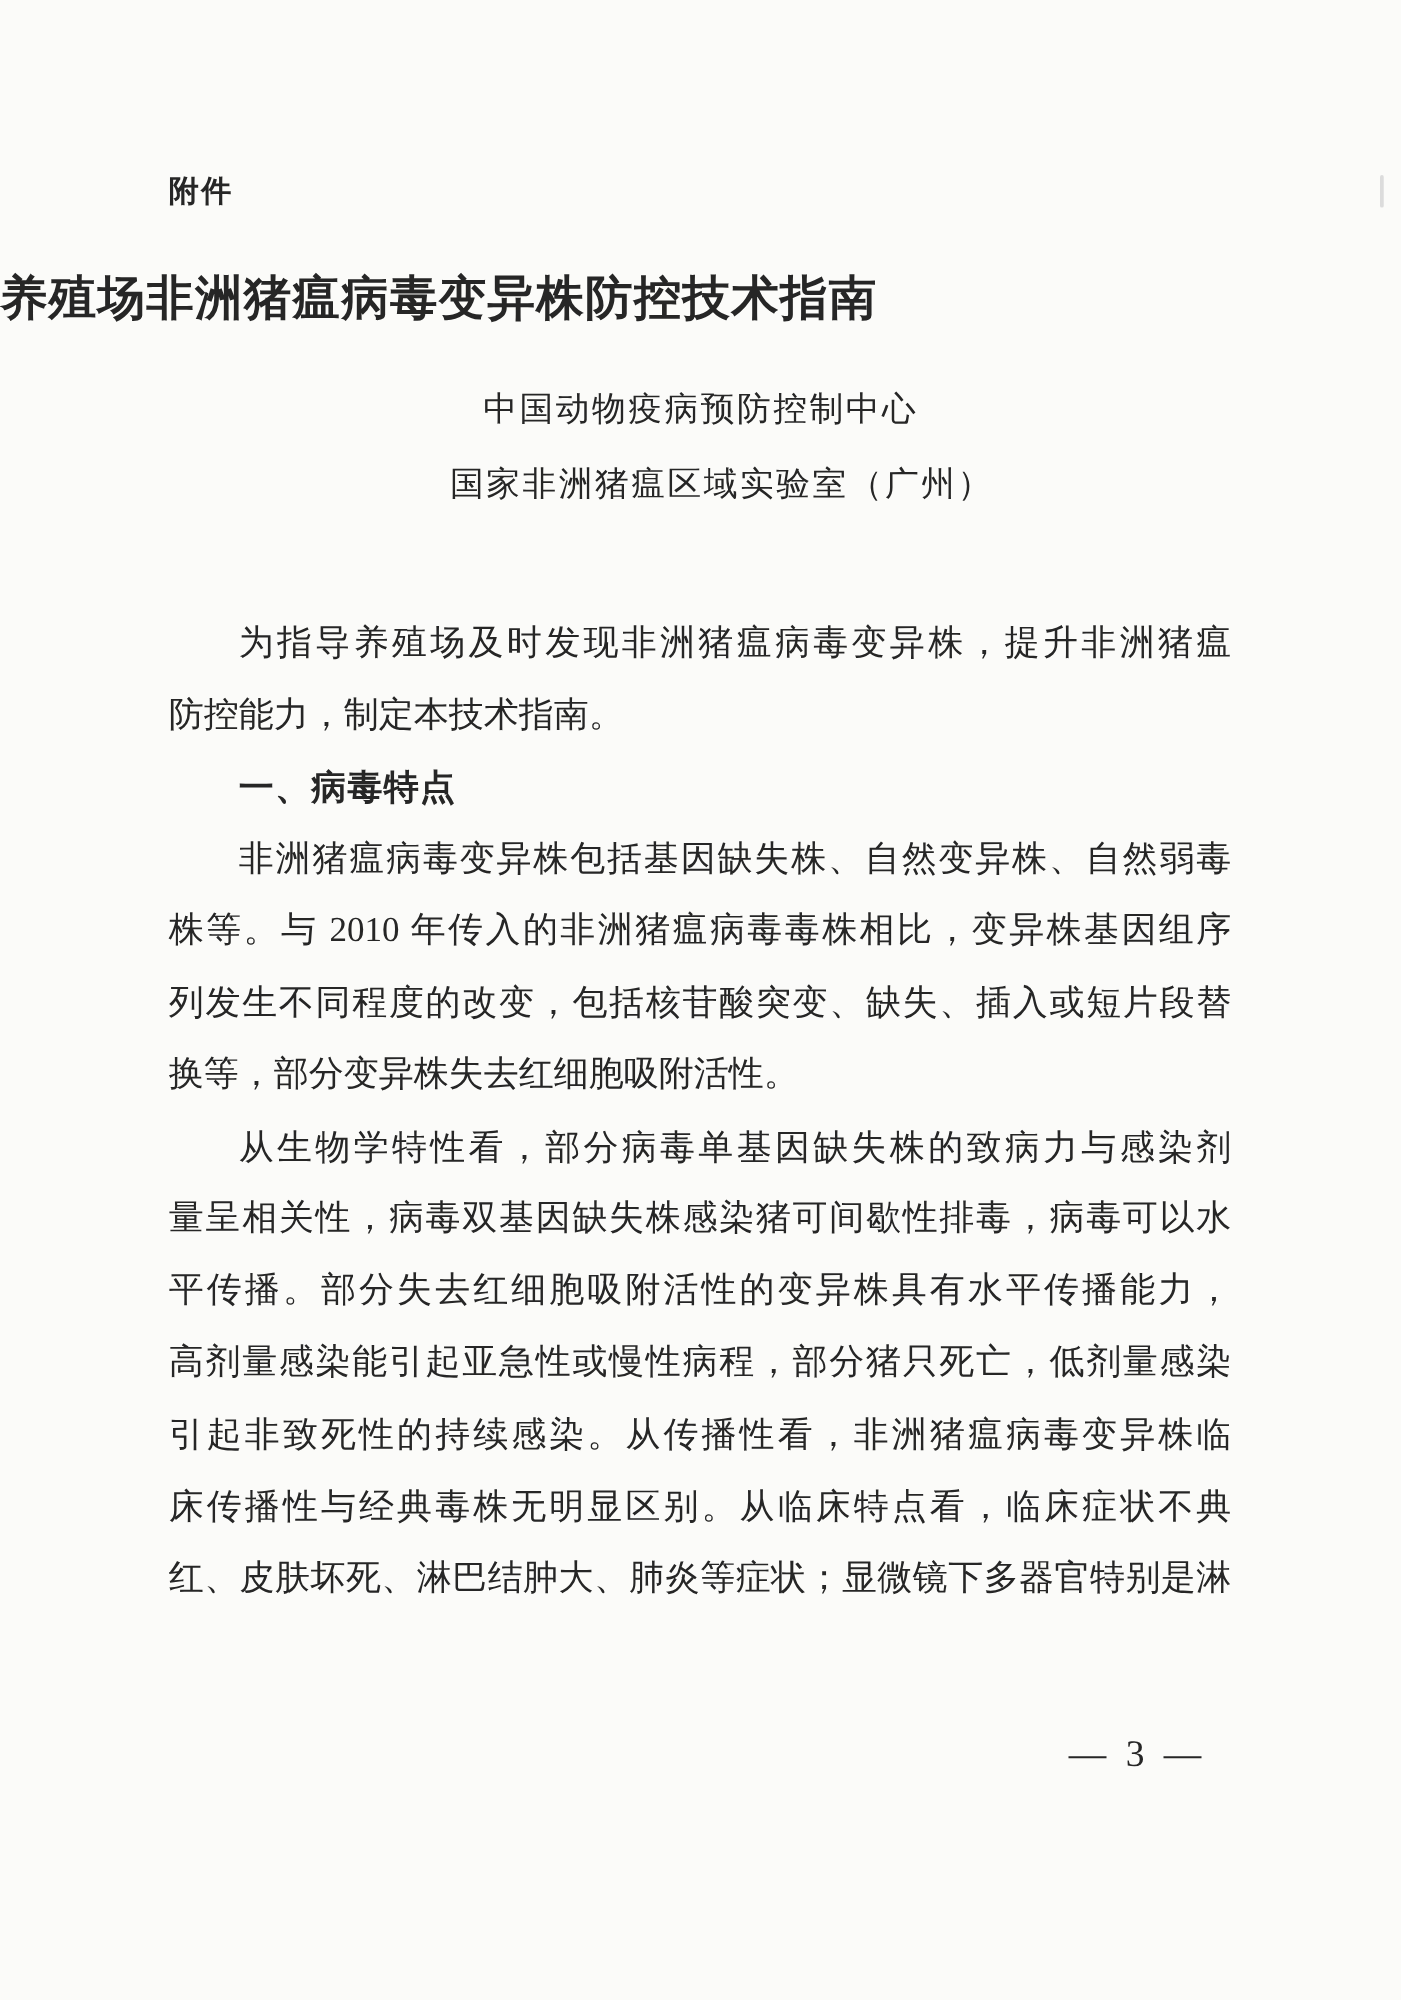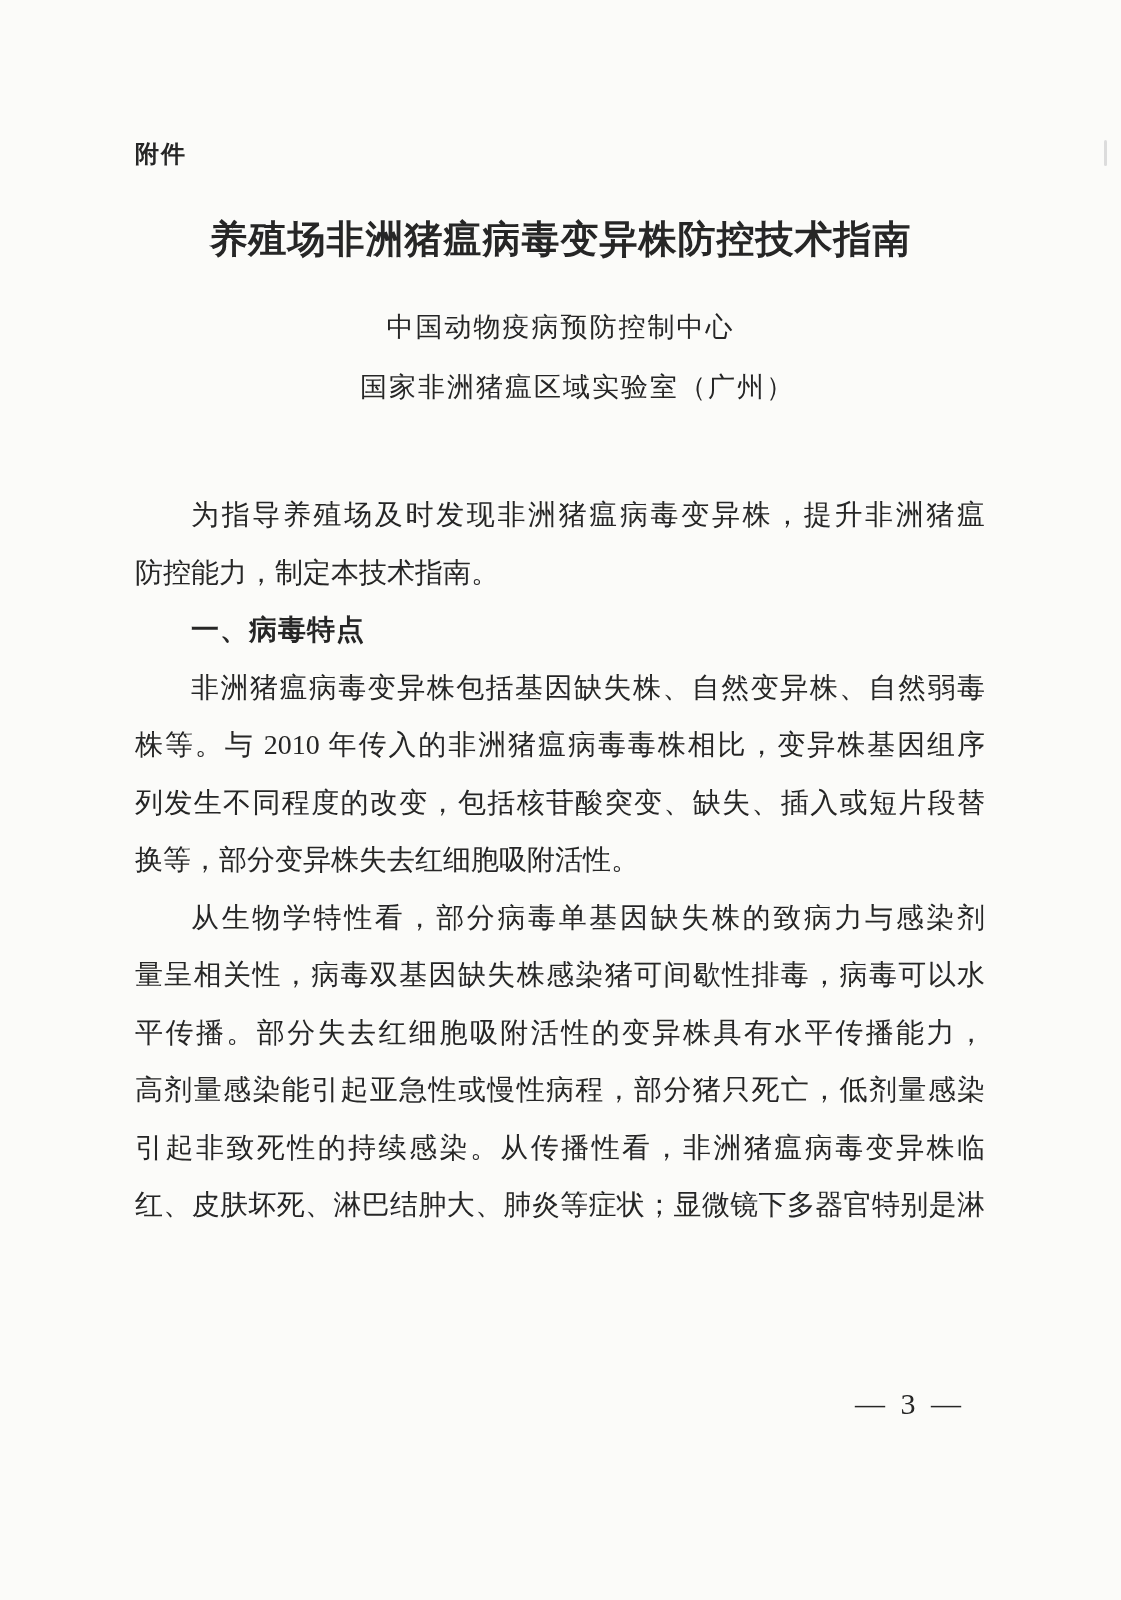--- a/index.html
+++ b/index.html
@@ -15,21 +15,20 @@
 
   .attachment {
     position: absolute; left: 135px; top: 136px;
     font-family: "Liberation Sans", "DejaVu Sans", sans-serif;
     font-weight: 700; font-size: 24px; line-height: 36px;
     letter-spacing: 2px;
   }
 
   .doc-title {
     position: absolute; left: 0; top: 212px; width: 100%;
-    text-align: center;
     font-weight: 700; font-size: 38px; line-height: 54px;
     letter-spacing: 1px;
   }
 
   .org-line {
     position: absolute; left: 0; width: 100%;
     text-align: center;
     font-weight: 400; font-size: 27px; line-height: 38px;
   }
   .org-1 { top: 308px; letter-spacing: 2px; }
@@ -90,17 +89,18 @@
       <div class="line heading indent">一、病毒特点</div>
       <div class="line indent"><span>非洲猪瘟病毒变异株包括基因缺失株、自然变异株、自然弱毒</span></div>
       <div class="line"><span>株等。与 2010 年传入的非洲猪瘟病毒毒株相比，变异株基因组序</span></div>
       <div class="line"><span>列发生不同程度的改变，包括核苷酸突变、缺失、插入或短片段替</span></div>
       <div class="line last"><span>换等，部分变异株失去红细胞吸附活性。</span></div>
       <div class="line indent"><span class="bd">从生物学特性看，</span><span>部分病毒单基因缺失株的致病力与感染剂</span></div>
       <div class="line"><span>量呈相关性，病毒双基因缺失株感染猪可间歇性排毒，病毒可以水</span></div>
       <div class="line"><span>平传播。部分失去红细胞吸附活性的变异株具有水平传播能力，</span></div>
       <div class="line"><span>高剂量感染能引起亚急性或慢性病程，部分猪只死亡，低剂量感染</span></div>
       <div class="line"><span>引起非致死性的持续感染。</span><span class="bd">从传播性看，</span><span>非洲猪瘟病毒变异株临</span></div>
+      <div class="line"><span>床传播性与经典毒株无明显区别。</span><span class="bd">从临床特点看，</span><span>临床症状不典</span></div>
       <div class="line"><span>红、皮肤坏死、淋巴结肿大、肺炎等症状；显微镜下多器官特别是淋</span></div>
     </main>
 
   <div class="page-number">— 3 —</div>
 </div>
 
 </body></html>

